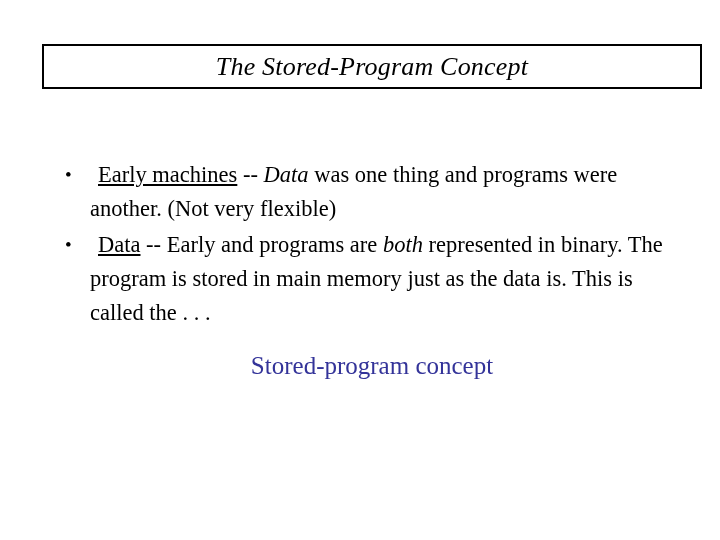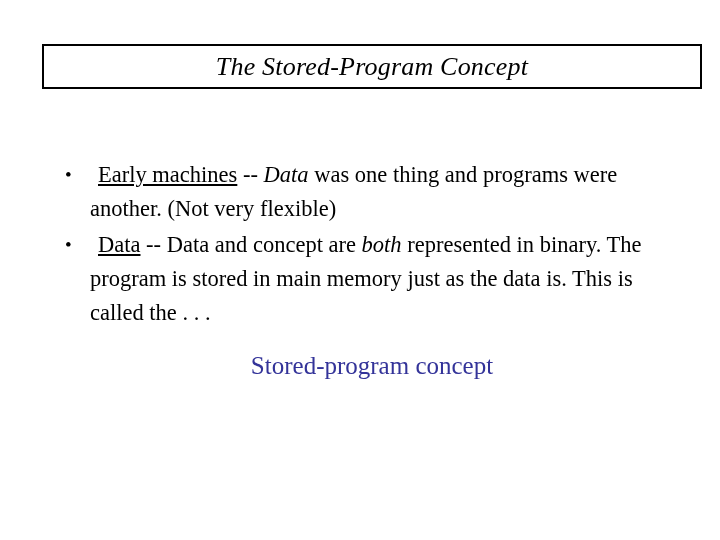--- a/index.html
+++ b/index.html
@@ -103,20 +103,20 @@
 
   <div class="body-block">
 
     <div class="bullet-item">
       <span class="bullet-marker">•</span>
       <span class="bullet-text"><span class="u">Early machines</span><span> -- </span><span class="i">Data</span><span> was one thing and programs were another.  (Not very flexible)</span></span>
     </div>
 
     <div class="bullet-item">
       <span class="bullet-marker">•</span>
-      <span class="bullet-text"><span class="u">Data</span><span> -- Data and concept are </span><span class="i">both</span><span> represented in binary.  The program is stored in main memory just as the data is.  This is called the . . .</span></span>
+      <span class="bullet-text"><span class="u">Data</span><span> -- Early and programs are </span><span class="i">both</span><span> represented in binary.  The program is stored in main memory just as the data is.  This is called the . . .</span></span>
     </div>
 
   </div>
 
   <div class="conclusion">Stored-program concept</div>
 
 </div>
 
 </body></html>

